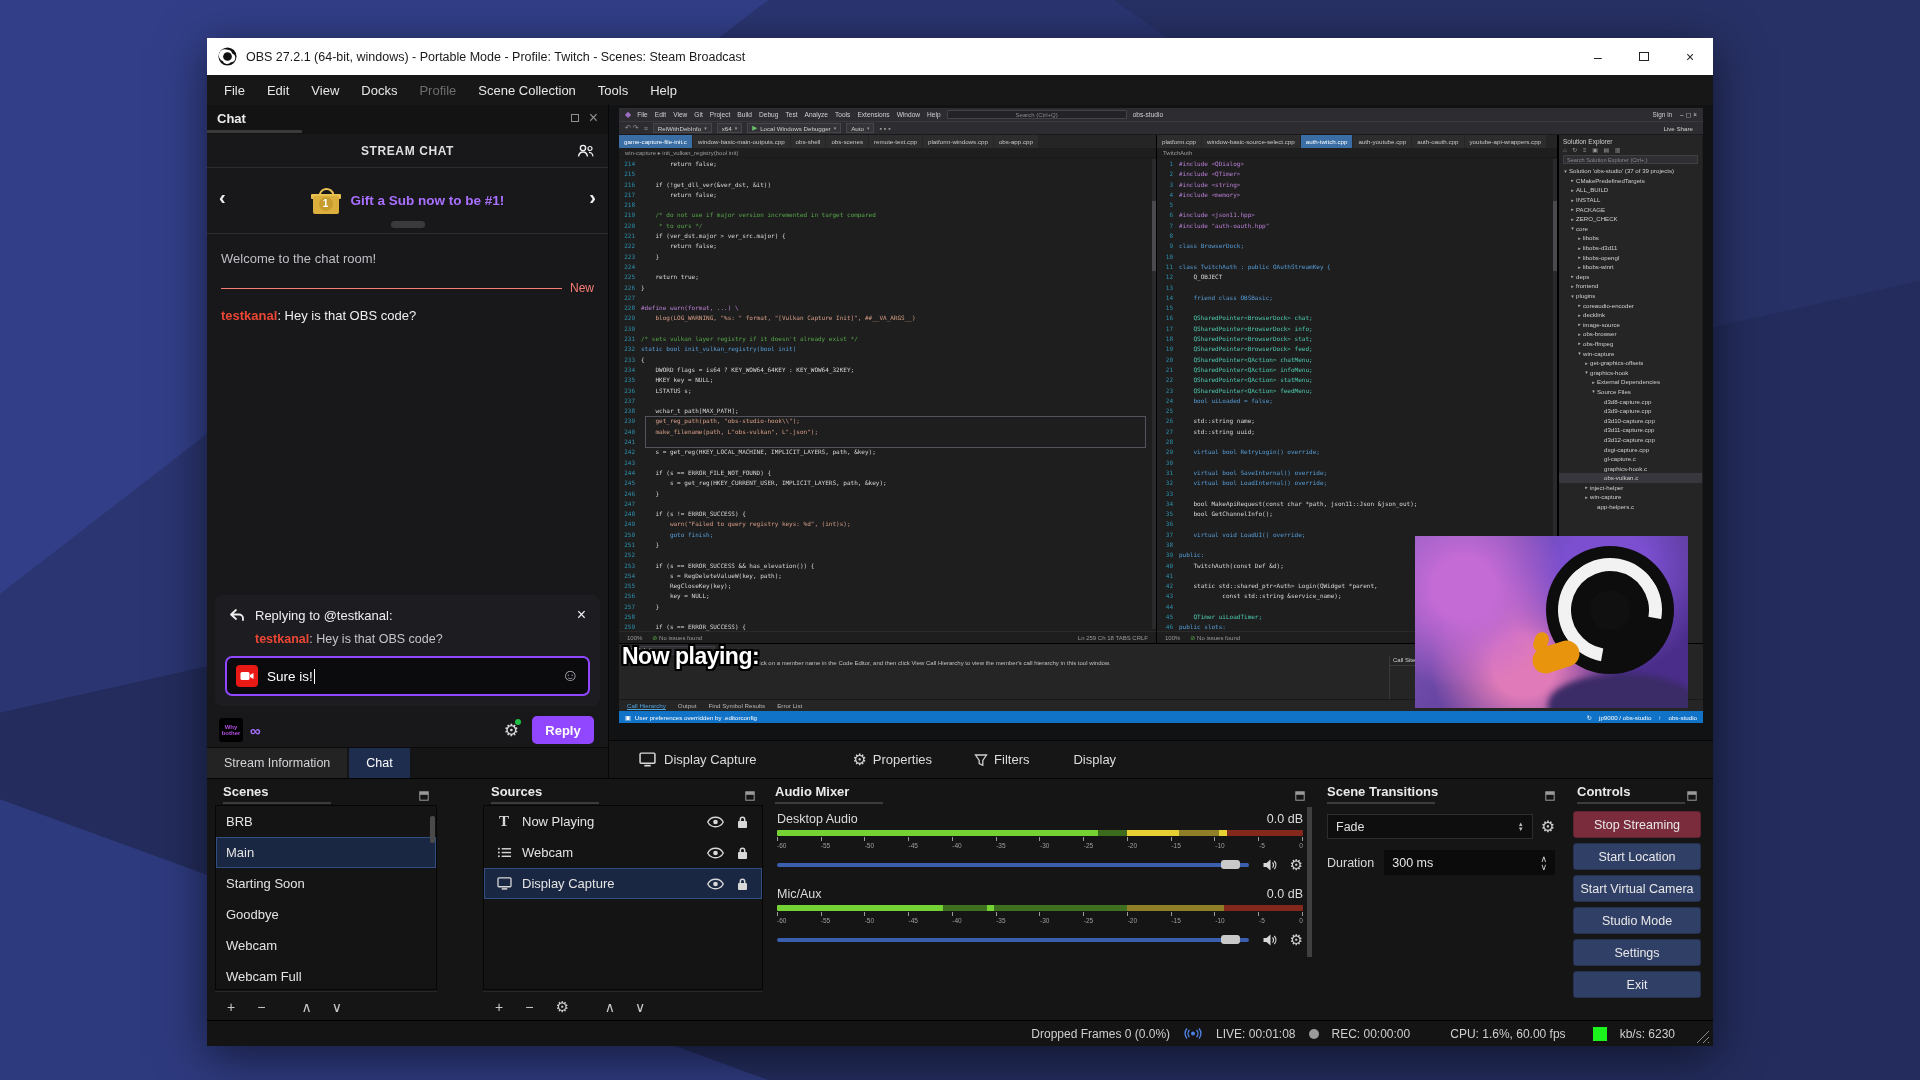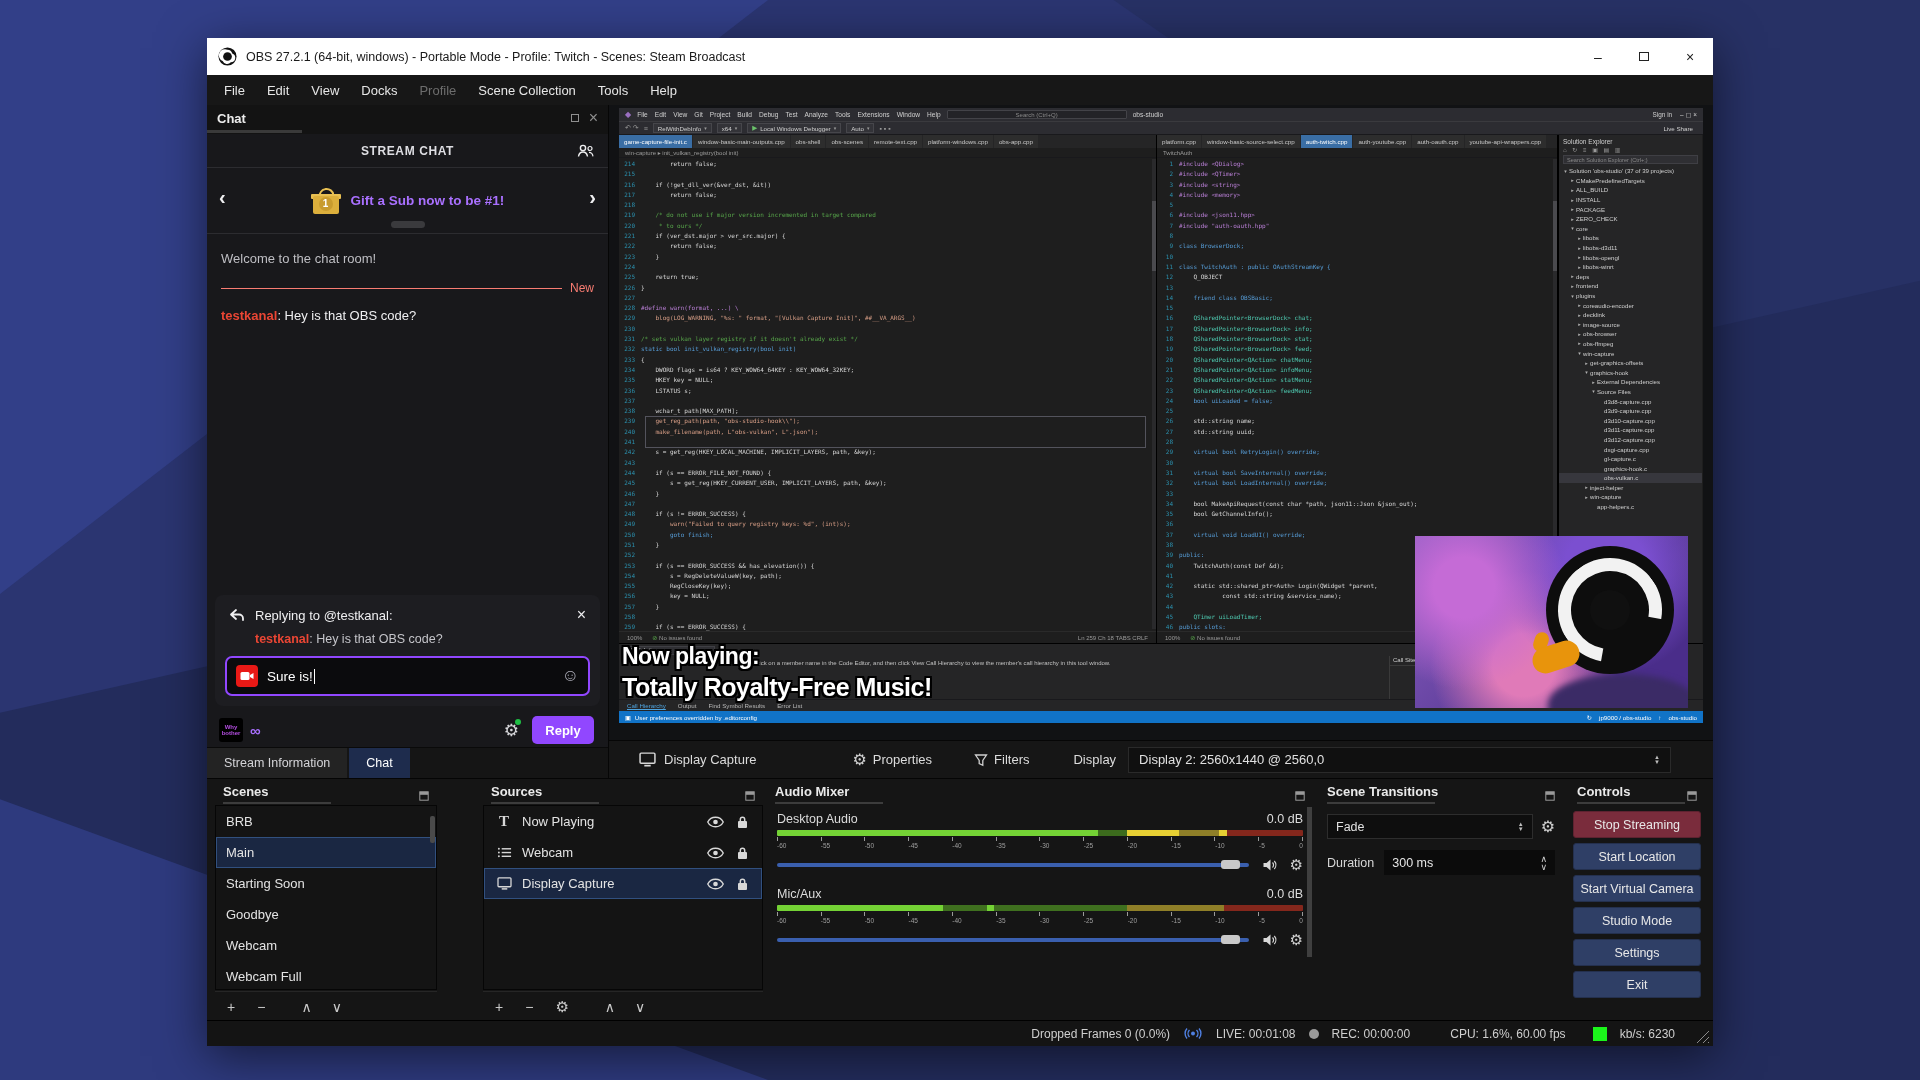--- a/index.html
+++ b/index.html
@@ -723,21 +723,20 @@
           <span>↻</span>
           <span>jp9000 / obs-studio</span>
           <span>↑</span>
           <span>obs-studio</span>
         </span>
       </div>
     </div>
 
     <div id="overlay-text">
       <div id="ov1">Now playing:</div>
-      <div id="ov2">Totally Royalty-Free Music!</div>
     </div>
 
     <div id="webcam">
       <div id="mascot-body"></div>
       <div id="mascot-circle"></div>
       <div id="mascot-ring"></div>
       <div id="mascot-core"></div>
       <div id="mascot-thumb"></div>
       <div id="mascot-hand"></div>
     </div>
@@ -754,27 +753,20 @@
         <span class="gearglyph">⚙</span>
         <span>Properties</span>
       </span>
       <span id="st-filters">
         <span class="ic16"><svg viewBox="0 0 14 14" width="100%" height="100%">
               <path d="M1.5 2h11L8.8 7.5v4.8l-3.6-1.8V7.5z" fill="none" stroke="#cfcfcf" stroke-width="1.3"></path>
             </svg></span>
         <span>Filters</span>
       </span>
       <span id="st-display">Display</span>
-      <span id="st-combo">
-        <span>Display 2: 2560x1440 @ 2560,0</span>
-        <span class="spn">
-            <span>▲</span>
-            <span>▼</span>
-          </span>
-      </span>
     </div>
   </div>
 
   <div id="bottom-panels">
 
     <div class="panel" id="p-scenes">
       <div class="phdr">
           <span class="pt">Scenes</span>
           <span class="dock"><svg viewBox="0 0 10 10" width="100%" height="100%">
               <rect x="0.8" y="0.8" width="8.4" height="8.4" fill="none" stroke="#9a9a9a" stroke-width="1"></rect>

